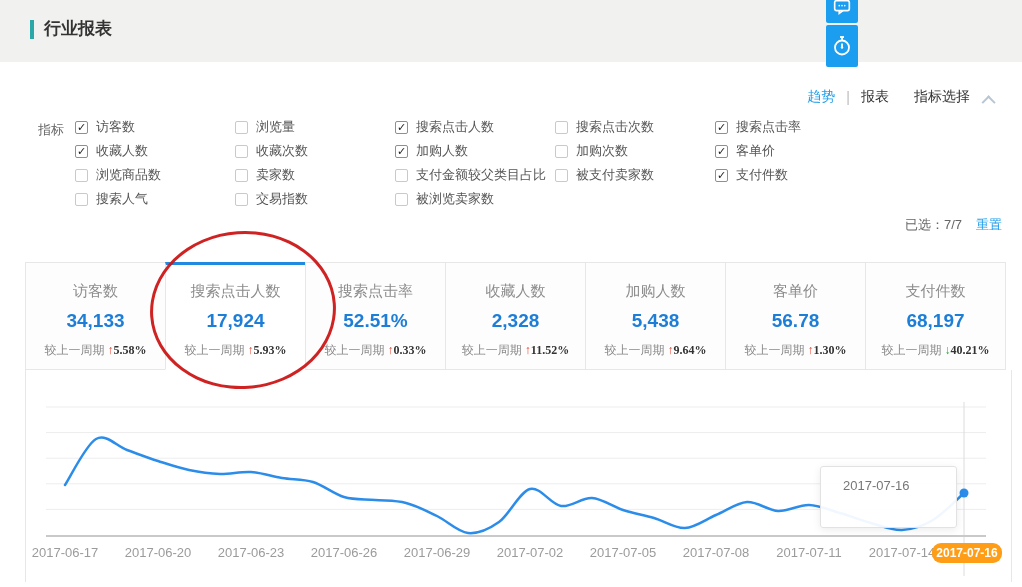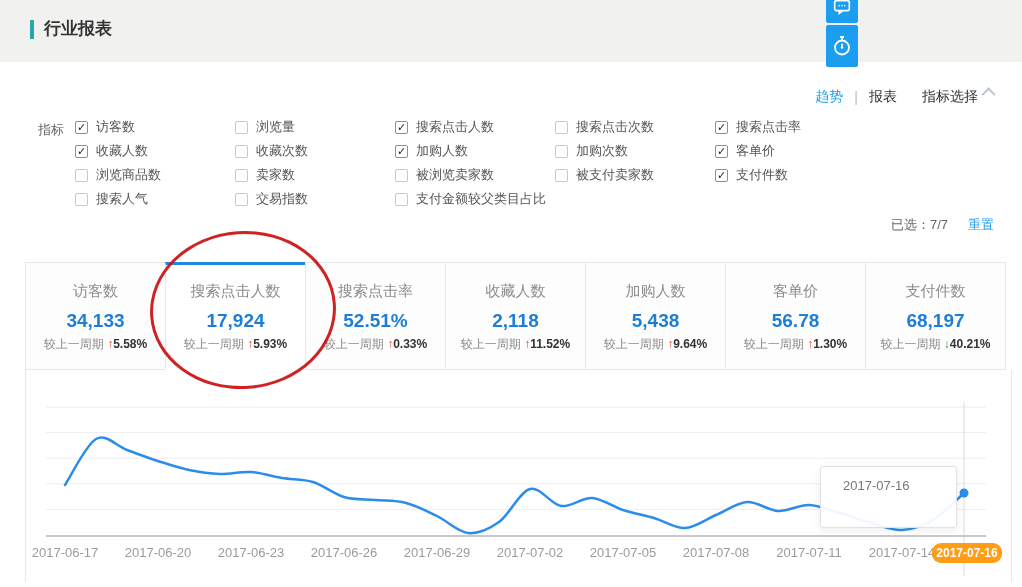--- a/index.html
+++ b/index.html
@@ -14,41 +14,41 @@
   
   .side-btn{position:absolute;left:826px;width:32px;background:#1b9df0;border-radius:2px;display:flex;align-items:center;justify-content:center;cursor:pointer;z-index:5;}
   .side-btn.b1{top:-9px;height:32px;}
   .side-btn.b2{top:25px;height:42px;}
 
   
   .view-nav{position:absolute;top:88px;right:27px;display:flex;align-items:center;gap:11px;font-size:14px;color:#333;}
   .view-nav a{cursor:pointer;text-decoration:none;color:#333;}
   .view-nav a.blue{color:#1e9dea;}
   .view-nav .sep{color:#bbb;}
-  .view-nav .select{display:flex;align-items:flex-start;gap:7px;}
+  .view-nav .select{display:flex;align-items:flex-end;gap:15px;}
   .chev{width:8px;height:8px;border-left:2px solid #b7c6d2;border-top:2px solid #b7c6d2;transform:rotate(45deg) translateY(2px);display:inline-block;}
 
   
   .picker-label{position:absolute;left:38px;top:121px;font-size:13px;color:#666;}
   .picker-col{position:absolute;top:115px;}
   .ck-item{display:flex;align-items:center;gap:8px;height:24px;font-size:13px;color:#555;cursor:pointer;white-space:nowrap;}
   .ckbox{width:13px;height:13px;border:1px solid #c9c9c9;border-radius:2px;background:#fff;display:flex;align-items:center;justify-content:center;font-size:11px;line-height:11px;color:#222;font-weight:bold;box-sizing:border-box;}
   .ckbox.on{border-color:#8f8f8f;}
 
-  .selected-row{position:absolute;top:216px;right:28px;display:flex;gap:20px;font-size:13px;color:#666;}
+  .selected-row{position:absolute;top:216px;right:20px;display:flex;gap:14px;font-size:13px;color:#666;}
   .selected-row a{color:#1e9dea;text-decoration:none;cursor:pointer;}
 
   
   .tabs{position:absolute;left:25px;top:262px;display:flex;z-index:2;}
   .tab{box-sizing:border-box;width:141px;height:108px;margin-left:-1px;border:1px solid #e7e7e7;background:#fdfdfd;text-align:center;padding-top:19px;cursor:pointer;}
   .tab:first-child{margin-left:0;}
   .tab.active{border-top:3px solid #1f8ae0;border-bottom:1px solid #fff;background:#fff;padding-top:17px;}
   .tab .t-title{font-size:15px;color:#8c8c8c;}
   .tab .t-value{font-size:19px;font-weight:bold;color:#1d7ed8;margin-top:9px;}
-  .tab .t-cmp{font-size:12px;color:#888;margin-top:4px;white-space:nowrap;}
+  .tab .t-cmp{font-size:12px;color:#888;margin-top:10px;white-space:nowrap;font-family:Liberation Serif, serif;}
   .tab .t-cmp b{color:#333;}
   .arrow-up{color:#e8402d;font-weight:bold;}
   .arrow-down{color:#2e9e3a;font-weight:bold;}
 
   
   .panel{position:absolute;left:25px;top:370px;width:987px;height:217px;box-sizing:border-box;border-left:1px solid #e7e7e7;border-right:1px solid #e7e7e7;background:#fff;z-index:1;}
   #chart{position:absolute;left:0;top:0;z-index:3;pointer-events:none;}
 
   
   .tooltip{position:absolute;left:820px;top:466px;width:137px;height:62px;box-sizing:border-box;background:rgba(255,255,255,0.93);border:1px solid #e2e2e2;border-radius:3px;box-shadow:0 2px 8px rgba(0,0,0,0.08);padding:11px 0 0 22px;z-index:6;}
@@ -146,25 +146,25 @@
         <label class="ck-item">
           <span class="ckbox on">✓</span>
           <span>搜索点击人数</span>
         </label>
         <label class="ck-item">
           <span class="ckbox on">✓</span>
           <span>加购人数</span>
         </label>
         <label class="ck-item">
           <span class="ckbox"></span>
+          <span>支付金额较父类目占比</span>
+        </label>
+        <label class="ck-item">
+          <span class="ckbox"></span>
           <span>被浏览卖家数</span>
-        </label>
-        <label class="ck-item">
-          <span class="ckbox"></span>
-          <span>支付金额较父类目占比</span>
         </label>
       </div>
       <div class="picker-col" style="left: 555px;">
         <label class="ck-item">
           <span class="ckbox"></span>
           <span>搜索点击次数</span>
         </label>
         <label class="ck-item">
           <span class="ckbox"></span>
           <span>加购次数</span>
@@ -206,21 +206,21 @@
         <div class="t-value">17,924</div>
         <div class="t-cmp">较上一周期 <span class="arrow-up">↑</span><b>5.93%</b></div>
       </div>
       <div class="tab">
         <div class="t-title">搜索点击率</div>
         <div class="t-value">52.51%</div>
         <div class="t-cmp">较上一周期 <span class="arrow-up">↑</span><b>0.33%</b></div>
       </div>
       <div class="tab">
         <div class="t-title">收藏人数</div>
-        <div class="t-value">2,118</div>
+        <div class="t-value">2,328</div>
         <div class="t-cmp">较上一周期 <span class="arrow-up">↑</span><b>11.52%</b></div>
       </div>
       <div class="tab">
         <div class="t-title">加购人数</div>
         <div class="t-value">5,438</div>
         <div class="t-cmp">较上一周期 <span class="arrow-up">↑</span><b>9.64%</b></div>
       </div>
       <div class="tab">
         <div class="t-title">客单价</div>
         <div class="t-value">56.78</div>

